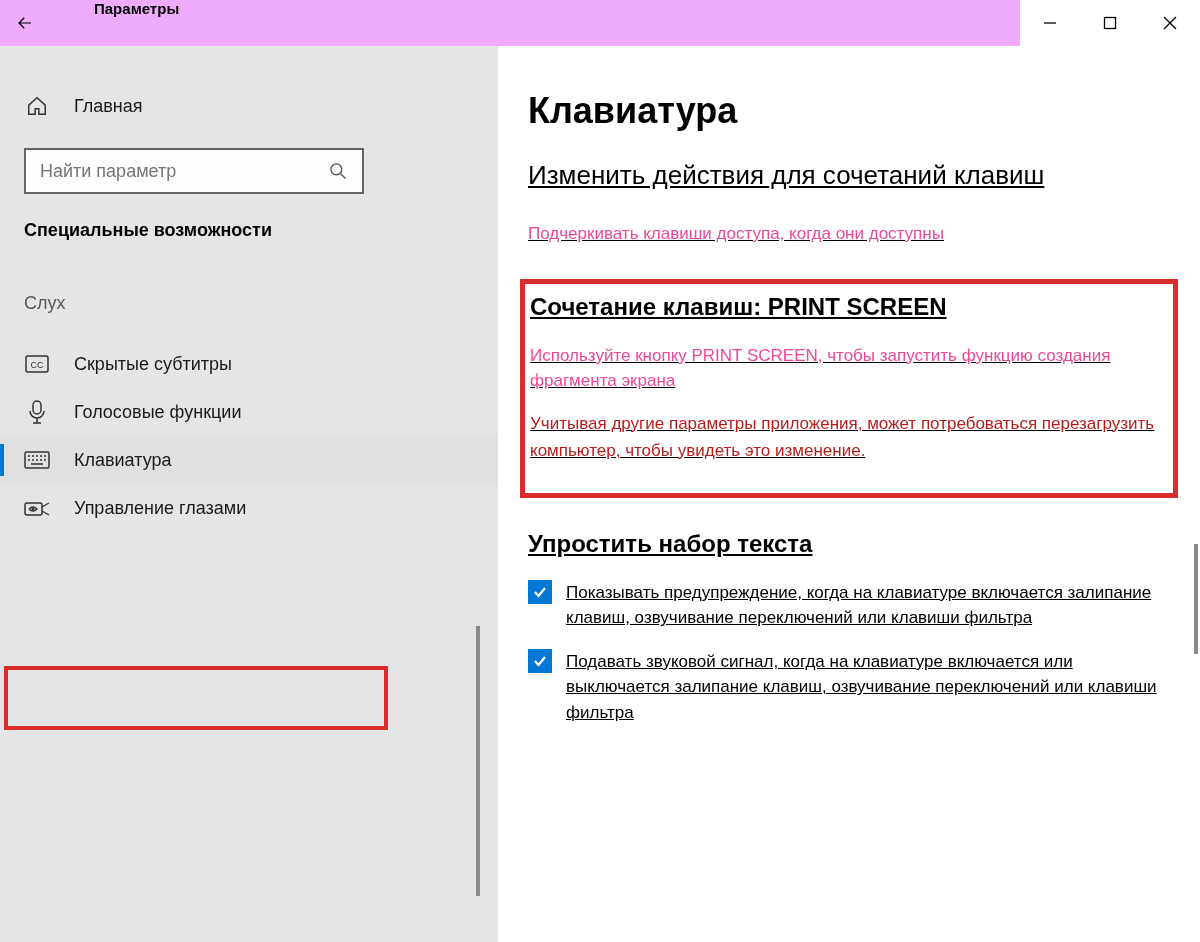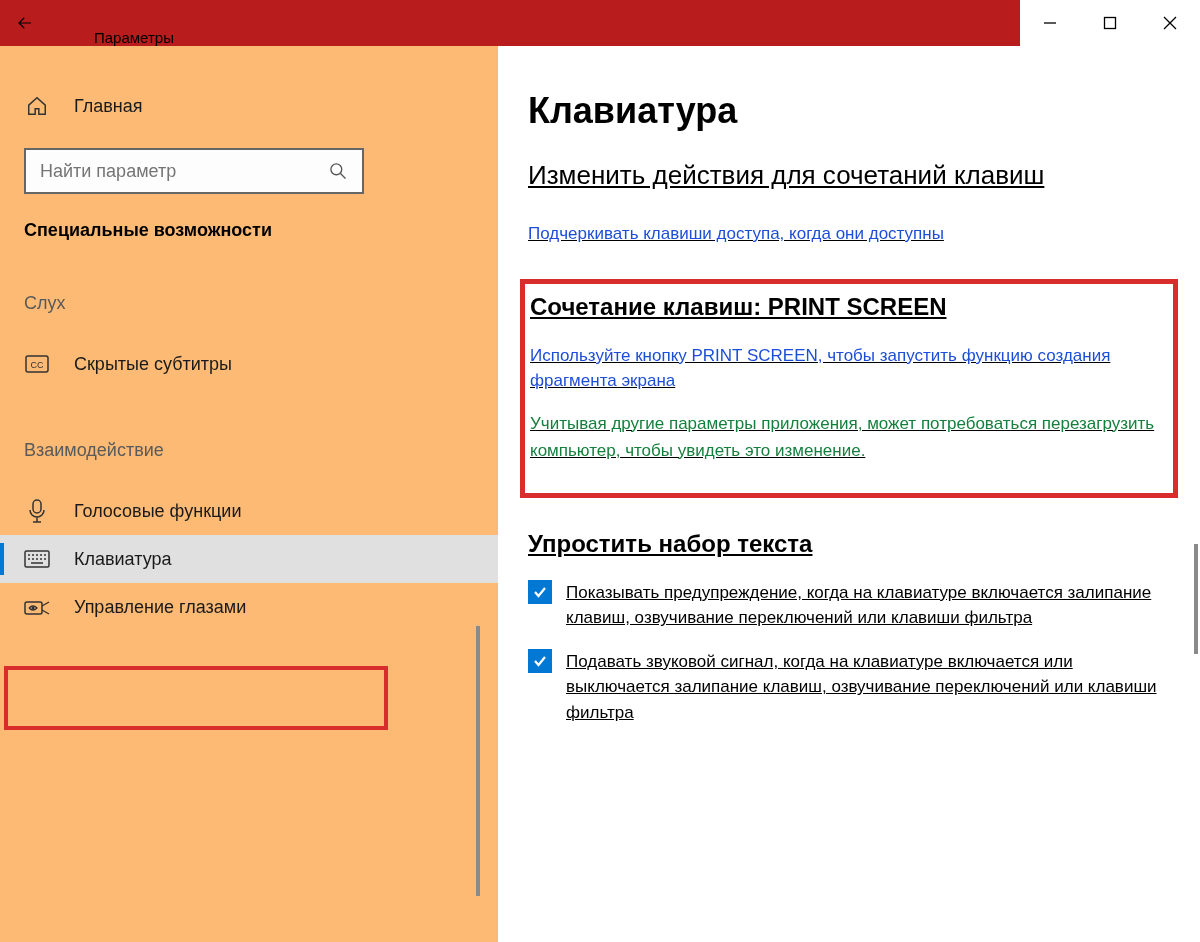--- a/index.html
+++ b/index.html
@@ -9,23 +9,24 @@
     color: #000;
     background: #fff;
     width: 1200px;
     height: 942px;
     overflow: hidden;
     position: relative;
   }
   .titlebar {
     height: 46px;
     display: flex;
-    align-items: flex-end;
-    background: #b91c1c;
-    position: relative;
+    align-items: flex-start;
+    background: #f0abfc;
+    position: relative;
+    font-weight: bold;
   }
   .back-btn {
     width: 50px; height: 46px;
     display: flex; align-items: center; justify-content: center;
     cursor: pointer;
   }
   .title-text {
     font-size: 15px;
     margin-left: 44px;
   }
@@ -40,21 +41,21 @@
     display: flex; align-items: center; justify-content: center;
     cursor: pointer;
     background: #fff;
   }
   .app-body {
     display: flex;
     height: calc(942px - 46px);
   }
   .sidebar {
     width: 498px;
-    background: #fdba74;
+    background: #e5e5e5;
     padding-top: 36px;
     position: relative;
     flex-shrink: 0;
   }
   .sidebar-row {
     display: flex;
     align-items: center;
     height: 48px;
     padding-left: 24px;
     cursor: pointer;
@@ -147,28 +148,28 @@
     font-weight: 600;
     margin-bottom: 22px;
   }
   .main h2.sub {
     font-size: 26px;
     font-weight: 400;
     margin-bottom: 30px;
   }
   .desc {
     font-size: 17px;
-    color: #1d4ed8;
+    color: #ec4899;
     line-height: 1.5;
     margin-bottom: 16px;
     max-width: 620px;
   }
   .note {
     font-size: 17px;
-    color: #15803d;
+    color: #b91c1c;
     line-height: 1.6;
     max-width: 640px;
   }
   .toggle-row {
     display: flex;
     align-items: center;
     gap: 14px;
     margin-bottom: 8px;
   }
   .toggle {
@@ -307,21 +308,20 @@
     <div class="sidebar-row">
       <span class="sidebar-icon">
         <svg width="24" height="18" viewBox="0 0 24 18">
             <rect x="1" y="1" width="22" height="16" rx="2" stroke="#333" stroke-width="1.5" fill="none"></rect>
             <text x="12" y="13" text-anchor="middle" font-size="9" fill="#333" font-family="sans-serif">CC</text>
           </svg>
       </span>
       <span class="sidebar-label">Скрытые субтитры</span>
     </div>
 
-    <div class="group-hdr">Взаимодействие</div>
 
     <div class="sidebar-row">
       <span class="sidebar-icon">
         <svg width="20" height="24" viewBox="0 0 20 24">
             <rect x="6" y="1" width="8" height="13" rx="4" stroke="#333" stroke-width="1.5" fill="none"></rect>
             <path d="M3 11 a7 7 0 0 0 14 0 M10 18 V23 M6 23 H14" stroke="#333" stroke-width="1.5" fill="none"></path>
           </svg>
       </span>
       <span class="sidebar-label">Голосовые функции</span>
     </div>

